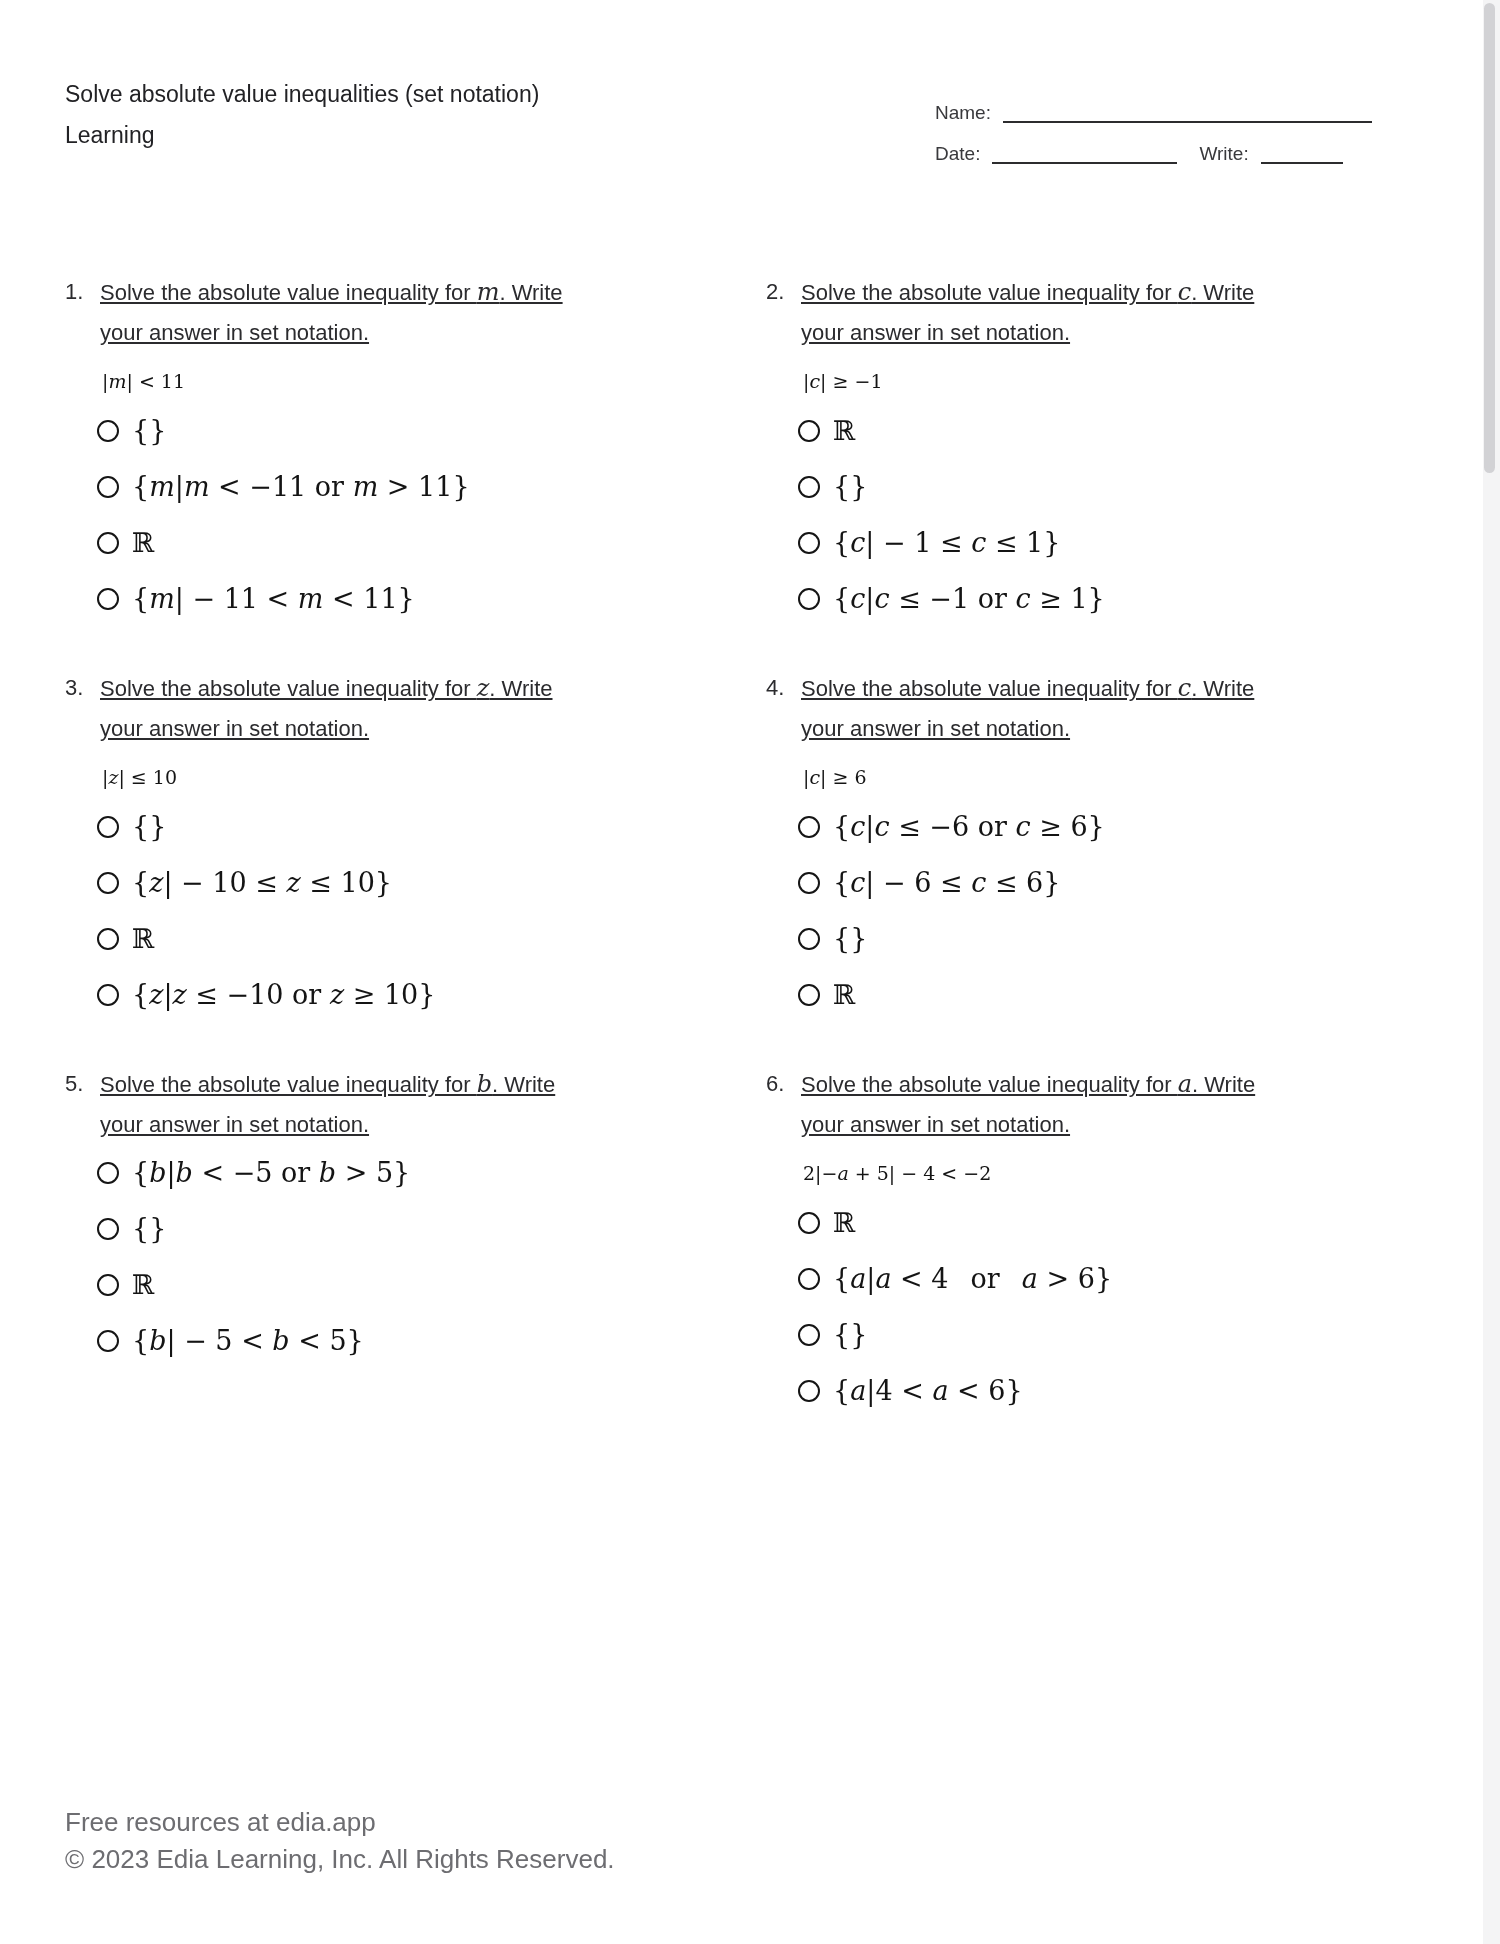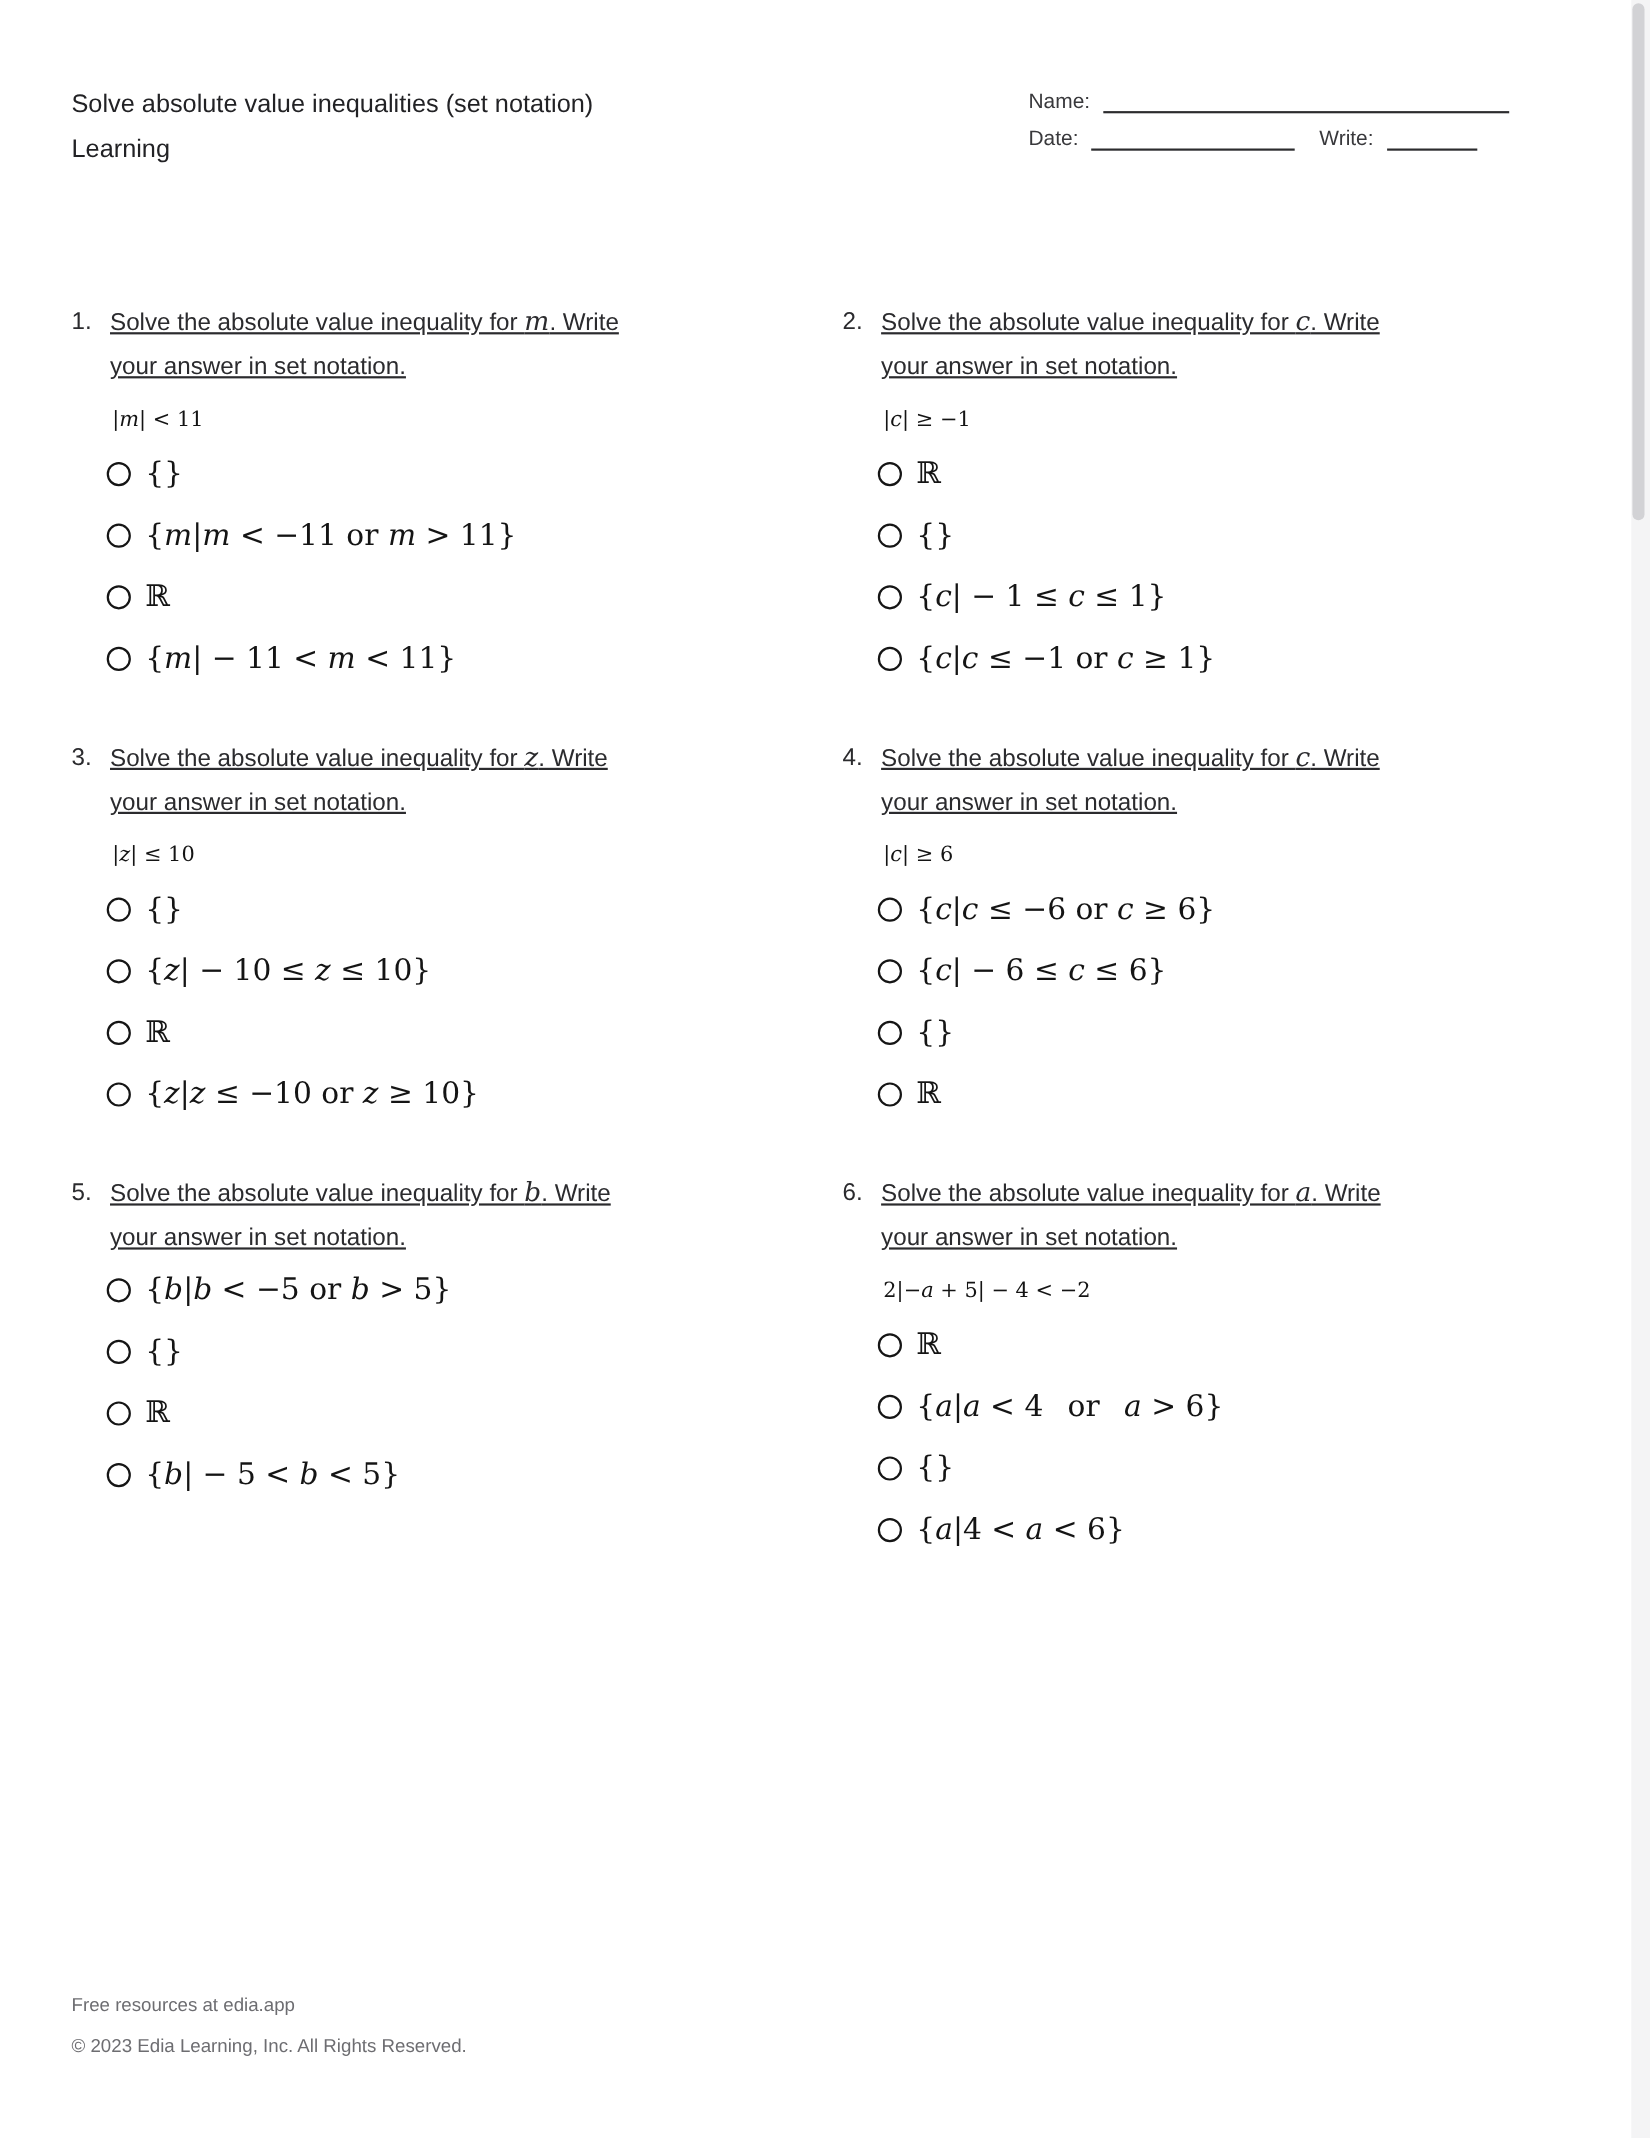--- a/index.html
+++ b/index.html
@@ -7,21 +7,21 @@
     width:1500px;height:1944px;background:#ffffff;position:relative;
     font-family:"Liberation Sans",sans-serif;overflow:hidden;
   }
   
   .doc-title{
     position:absolute;left:65px;top:74px;
     font-size:23px;font-weight:400;line-height:41px;color:#222225;
     white-space:nowrap;
   }
   .fields{position:absolute;left:935px;top:82px;width:437px;font-size:19px;color:#39393c;}
-  .field-row{display:flex;align-items:flex-start;margin-bottom:13px;}
+  .field-row{display:flex;align-items:flex-start;margin-bottom:13px;margin-top:20px;}
   .field-label{line-height:21px;margin-right:12px;white-space:nowrap;}
   .blank-line{border-bottom:2px solid #2c2c2e;height:19px;}
   .line-name{flex:1;}
   .line-date{width:185px;}
   .line-period{width:82px;}
   .period-label{margin-left:22px;}
   
   .question{position:absolute;width:660px;}
   #q1{left:65px;top:272px;}  #q2{left:766px;top:272px;}
   #q3{left:65px;top:668px;}  #q4{left:766px;top:668px;}
@@ -33,21 +33,21 @@
   .math{font-family:"DejaVu Serif","Liberation Serif",serif;color:#141414;}
   .q-eq{margin:6px 0 0 37px;font-size:19px;line-height:44px;white-space:nowrap;}
   .q-options{margin-top:0;}
   .opt{display:flex;align-items:center;height:56px;}
   .radio{
     box-sizing:border-box;flex:0 0 auto;width:22px;height:22px;margin-left:32px;
     border:2.5px solid #151515;border-radius:50%;background:#fff;
   }
   .opt-label{margin-left:13px;font-size:27px;line-height:34px;white-space:nowrap;}
   
-  .footer{position:absolute;left:65px;top:1804px;font-size:17px;line-height:37px;color:#6d6d71;}
+  .footer{position:absolute;left:65px;top:1804px;font-size:26px;line-height:37px;color:#6d6d71;}
   
   .scroll-track{position:absolute;left:1483px;top:0;width:17px;height:1944px;background:#f4f4f5;}
   .scroll-thumb{position:absolute;left:1px;top:3px;width:11px;height:470px;border-radius:5.5px;background:#d2d2d5;}
 </style>
 </head>
 <body>
 
 <div class="doc-title">
   <div>Solve absolute value inequalities (set notation)</div>
   <div>Learning</div>

